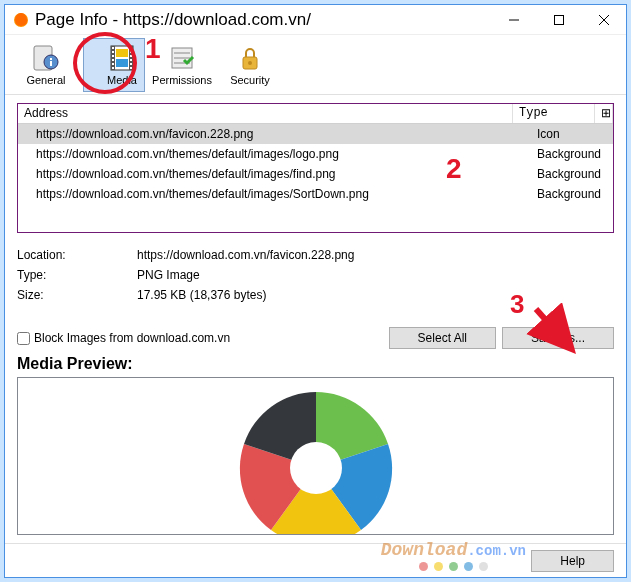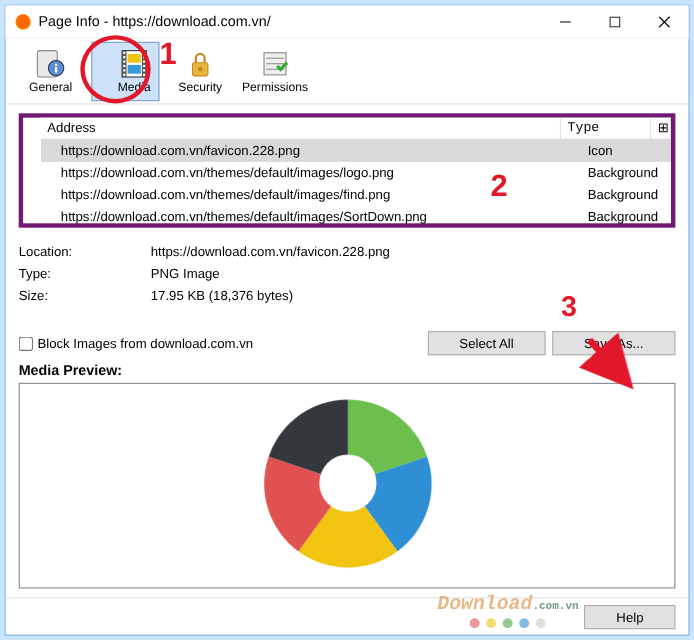--- a/index.html
+++ b/index.html
@@ -22,21 +22,21 @@
   }
   .titlebar {
     height: 30px;
     display: flex;
     align-items: center;
     padding: 0 0 0 8px;
     background: #fff;
     border-bottom: 1px solid #eee;
   }
   .titlebar-icon { width: 16px; height: 16px; margin-right: 6px; position: relative; }
-  .titlebar-title { flex: 1; font-size: 13px; color: #000; }
+  .titlebar-title { flex: 1; font-size: 17px; color: #000; }
   .winbtn { width: 45px; height: 30px; display: flex; align-items: center; justify-content: center; color: #000; }
   .tabbar {
     height: 60px;
     display: flex;
     align-items: center;
     gap: 6px;
     padding: 2px 8px 2px 10px;
     border-bottom: 1px solid #e0e0e0;
     position: relative;
   }
@@ -68,25 +68,24 @@
 
   .body-inner {
     flex: 1;
     padding: 8px 12px;
     display: flex;
     flex-direction: column;
     overflow: hidden;
     position: relative;
   }
   .listbox {
-    border: 4px solid #701a75;
-    height: 104px;
+    border: 1px solid #701a75;
+    height: 130px;
     display: flex;
     flex-direction: column;
-    padding-left: 16px;
   }
   .list-headers {
     display: flex;
     background: #fff;
     border-bottom: 1px solid #d0d0d0;
     height: 20px;
     font-size: 12px;
   }
   .list-headers > div {
     border-right: 1px solid #e0e0e0;
@@ -127,21 +126,21 @@
   .btn {
     border: 1px solid #adadad;
     background: #e1e1e1;
     padding: 3px 28px;
     font-size: 12px;
     font-family: inherit;
     margin-left: 6px;
     cursor: default;
   }
 
-  .preview-label { margin-top: 6px; font-weight: 700; font-size: 13px; }
+  .preview-label { margin-top: 6px; font-weight: 700; font-size: 16px; }
   .preview-box {
     margin-top: 4px;
     border: 1px solid #828790;
     flex: 1;
     overflow-y: scroll;
     display: flex;
     justify-content: center;
     align-items: flex-start;
     position: relative;
     min-height: 120px;
@@ -153,21 +152,21 @@
     border-top: 1px solid #e0e0e0;
     display: flex;
     justify-content: flex-end;
     align-items: center;
     padding: 0 12px;
     position: relative;
   }
   .watermark { position: absolute; right: 100px; bottom: 6px; display: flex; flex-direction: column; align-items: center; gap: 2px; pointer-events: none; }
   .watermark .wtext { display: flex; align-items: baseline; font-family: Liberation Mono, monospace; }
   .wt1 { font-size: 18px; font-weight: 900; color: #d8893e; font-style: italic; opacity: .6;}
-  .wt2 { font-size: 10px; font-weight: 700; color: #14532d; opacity: .6;}
+  .wt2 { font-size: 14px; font-weight: 700; color: #3b82f6; opacity: .6;}
   .dots { display: flex; gap: 6px; }
   .dot { width: 9px; height: 9px; border-radius: 50%; opacity: .6; }
 
   .arrow3 {
     position: absolute;
     right: 42px;
     bottom: 184px;
     width: 60px; height: 60px;
     pointer-events: none;
     z-index: 50;
@@ -241,38 +240,38 @@
             <rect x="22" y="15" width="2" height="2" fill="#fff"></rect>
             <rect x="22" y="19" width="2" height="2" fill="#fff"></rect>
             <rect x="22" y="23" width="2" height="2" fill="#fff"></rect>
           </svg>
       </span>
       <span>Media</span>
     </div>
     <div class="tab">
       <span class="ticon">
         <svg viewBox="0 0 28 28">
-            <rect x="7" y="13" width="14" height="12" rx="2" fill="#e8b43a" stroke="#c08a1f"></rect>
-            <path d="M10 13 v-4 a4 4 0 0 1 8 0 v4" fill="none" stroke="#c08a1f" stroke-width="2"></path>
-            <circle cx="14" cy="19" r="2" fill="#c08a1f"></circle>
-          </svg>
-      </span>
-      <span>Security</span>
-    </div>
-    <div class="tab">
-      <span class="ticon">
-        <svg viewBox="0 0 28 28">
             <rect x="4" y="4" width="20" height="20" fill="#eee" stroke="#888"></rect>
             <line x1="6" y1="9" x2="22" y2="9" stroke="#888"></line>
             <line x1="6" y1="14" x2="22" y2="14" stroke="#888"></line>
             <line x1="6" y1="19" x2="22" y2="19" stroke="#888"></line>
             <path d="M16 16 l3 3 l6 -6" stroke="#3a3" stroke-width="3" fill="none"></path>
           </svg>
       </span>
       <span>Permissions</span>
+    </div>
+    <div class="tab">
+      <span class="ticon">
+        <svg viewBox="0 0 28 28">
+            <rect x="7" y="13" width="14" height="12" rx="2" fill="#e8b43a" stroke="#c08a1f"></rect>
+            <path d="M10 13 v-4 a4 4 0 0 1 8 0 v4" fill="none" stroke="#c08a1f" stroke-width="2"></path>
+            <circle cx="14" cy="19" r="2" fill="#c08a1f"></circle>
+          </svg>
+      </span>
+      <span>Security</span>
     </div>
 
     <div class="circle-mark"></div>
     <div class="ann ann1">1</div>
   </div>
 
   <div class="body-inner">
 
     <div class="listbox">
       <div class="list-headers">

